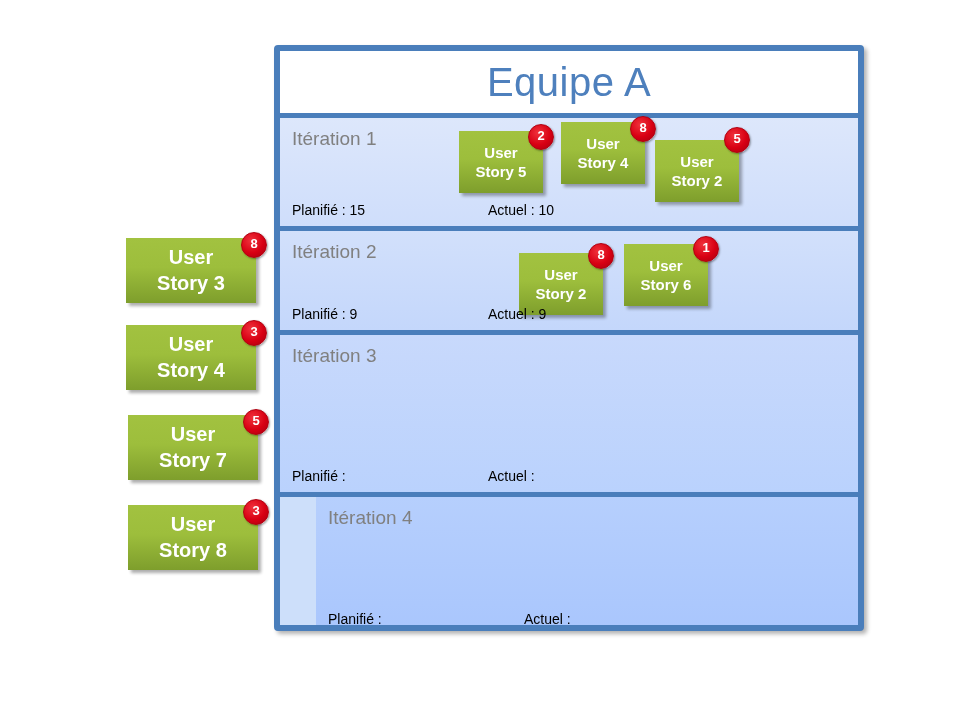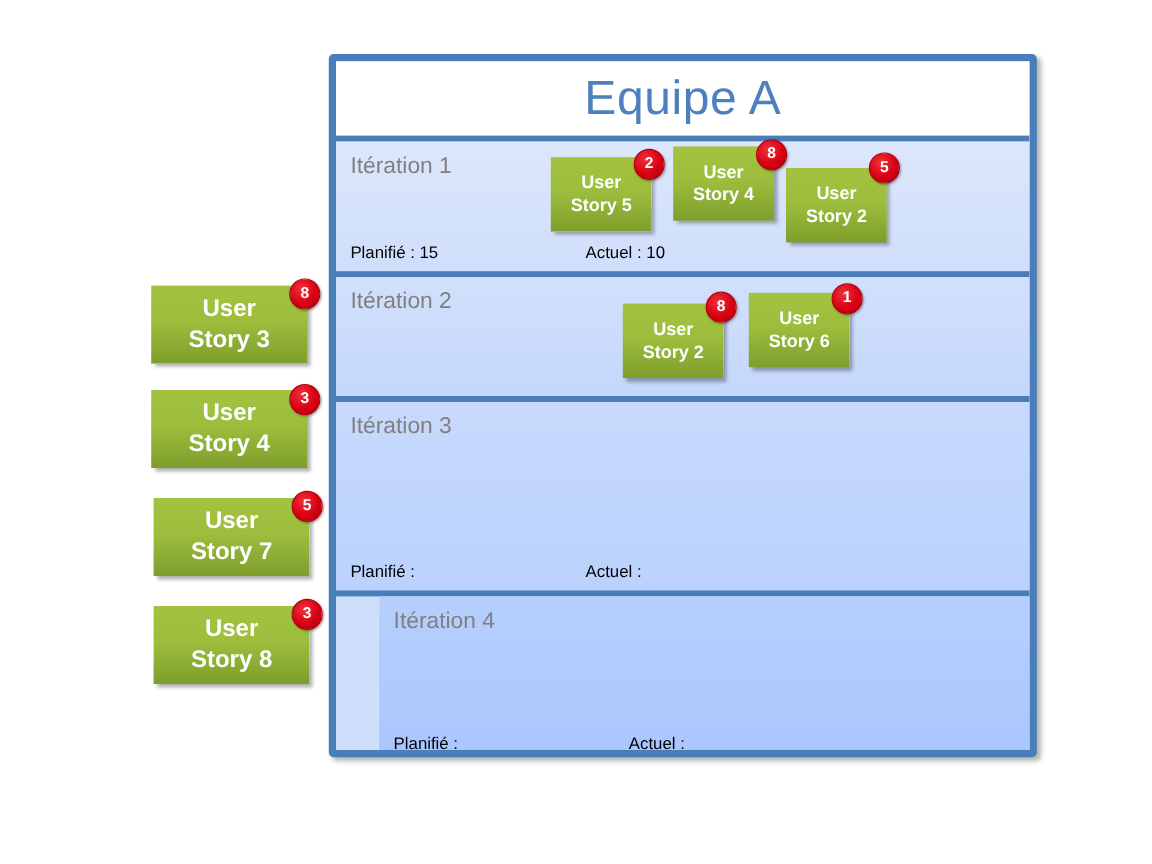--- a/index.html
+++ b/index.html
@@ -203,20 +203,23 @@
       <span class="l2">Story 2</span>
     </div>
     <div class="badge" style="left:308px; top:12px;">8</div>
 
     <div class="story story-sm" style="left:344px; top:13px;">
       <span class="l1">User</span>
       <span class="l2">Story 6</span>
     </div>
     <div class="badge" style="left:413px; top:5px;">1</div>
 
+    <div class="it-metrics">
+      <span class="metric-planned">Planifié : 9</span><span class="metric-actual">Actuel : 9</span>
+    </div>
   </div>
 
   <div class="iteration it-3">
     <div class="it-label">Itération 3</div>
     <div class="it-metrics">
       <span class="metric-planned">Planifié :</span><span class="metric-actual">Actuel :</span>
     </div>
   </div>
 
   <div class="iteration it-4">

